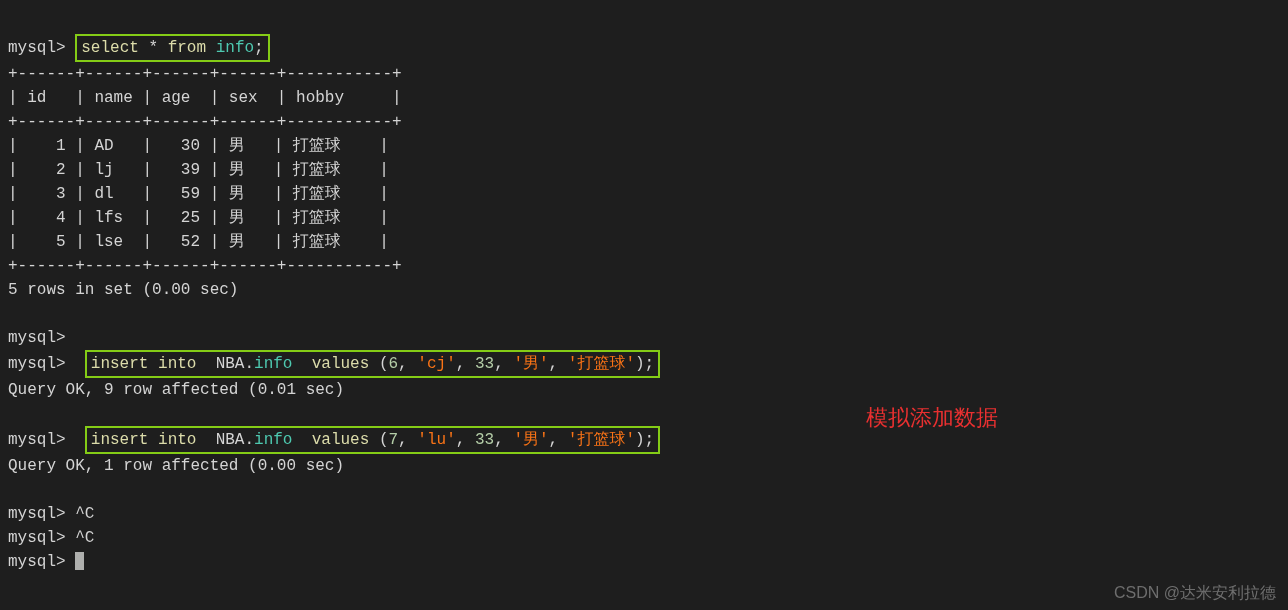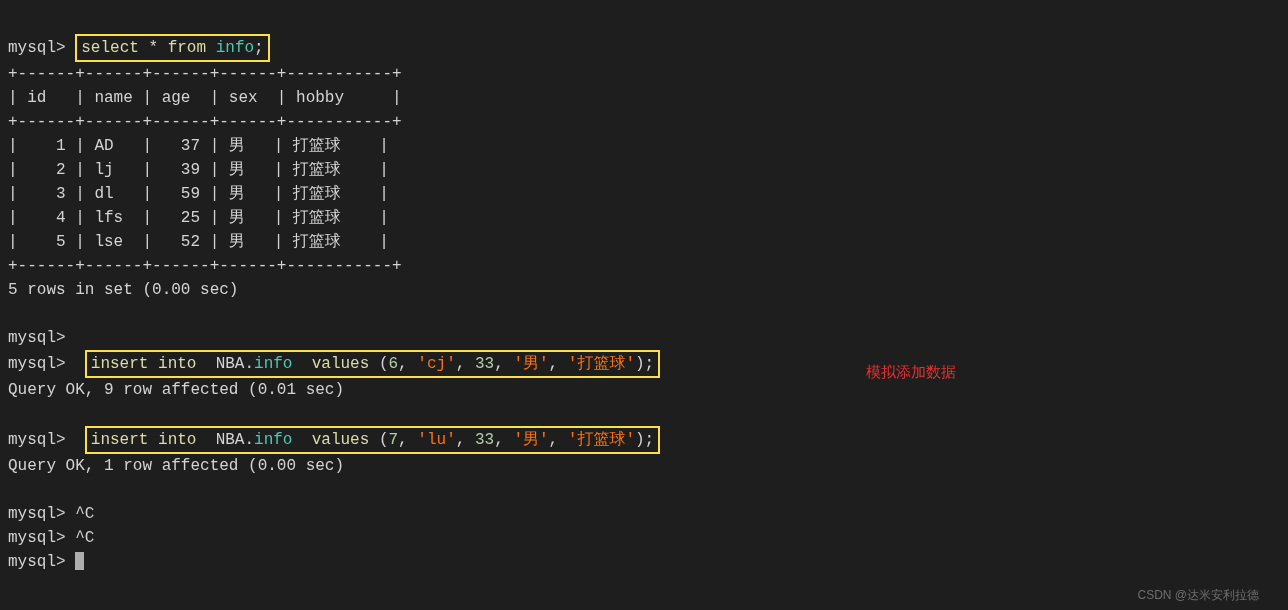--- a/index.html
+++ b/index.html
@@ -17,58 +17,59 @@
   .terminal {
     padding: 10px 8px;
     line-height: 1.5;
     white-space: pre;
   }
   .kw-yellow { color: #dcdcaa; }
   .kw-cyan { color: #4ec9b0; }
   .kw-string { color: #f97316; }
   .kw-num { color: #b5cea8; }
   .box-red {
-    border: 2px solid #fde047;
+    border: 2px solid #84cc16;
     display: inline-block;
     padding: 0 4px;
   }
   .annotation {
     position: absolute;
     color: #e83030;
     font-family: "Microsoft YaHei", sans-serif;
-    font-size: 15px;
+    font-size: 22px;
     font-weight: normal;
+    margin-top: 40px;
   }
   .watermark {
     position: absolute;
     bottom: 6px;
-    right: 29px;
+    right: 12px;
     color: #888;
     font-family: "Microsoft YaHei", sans-serif;
-    font-size: 12px;
+    font-size: 16px;
     opacity: 0.75;
   }
   .cursor {
     display: inline-block;
     width: 9px;
     height: 18px;
     background: #aeafad;
     vertical-align: middle;
     margin-bottom: 2px;
   }
 </style>
 </head>
 <body>
 
 <div class="terminal">
 <span>mysql&gt;</span> <span class="box-red"><span class="kw-yellow">select</span> <span>*</span> <span class="kw-yellow">from</span> <span class="kw-cyan">info</span><span>;</span></span>
 <span>+------+------+------+------+-----------+</span>
 <span>| id   | name | age  | sex  | hobby     |</span>
 <span>+------+------+------+------+-----------+</span>
-<span>|    1 | AD   |   37 | 男   | 打篮球    |</span>
+<span>|    1 | AD   |   30 | 男   | 打篮球    |</span>
 <span>|    2 | lj   |   39 | 男   | 打篮球    |</span>
 <span>|    3 | dl   |   59 | 男   | 打篮球    |</span>
 <span>|    4 | lfs  |   25 | 男   | 打篮球    |</span>
 <span>|    5 | lse  |   52 | 男   | 打篮球    |</span>
 <span>+------+------+------+------+-----------+</span>
 <span>5 rows in set (0.00 sec)</span>
 
 <span>mysql&gt;</span> 
 <span>mysql&gt;</span>  <span class="box-red"><span class="kw-yellow">insert</span> <span class="kw-yellow">into</span>  <span>NBA</span><span>.</span><span class="kw-cyan">info</span>  <span class="kw-yellow">values</span> <span>(</span><span class="kw-num">6</span><span>,</span> <span class="kw-string">'cj'</span><span>,</span> <span class="kw-num">33</span><span>,</span> <span class="kw-string">'男'</span><span>,</span> <span class="kw-string">'打篮球'</span><span>)</span><span>;</span></span>
 <span>Query OK, 9 row affected (0.01 sec)</span>

